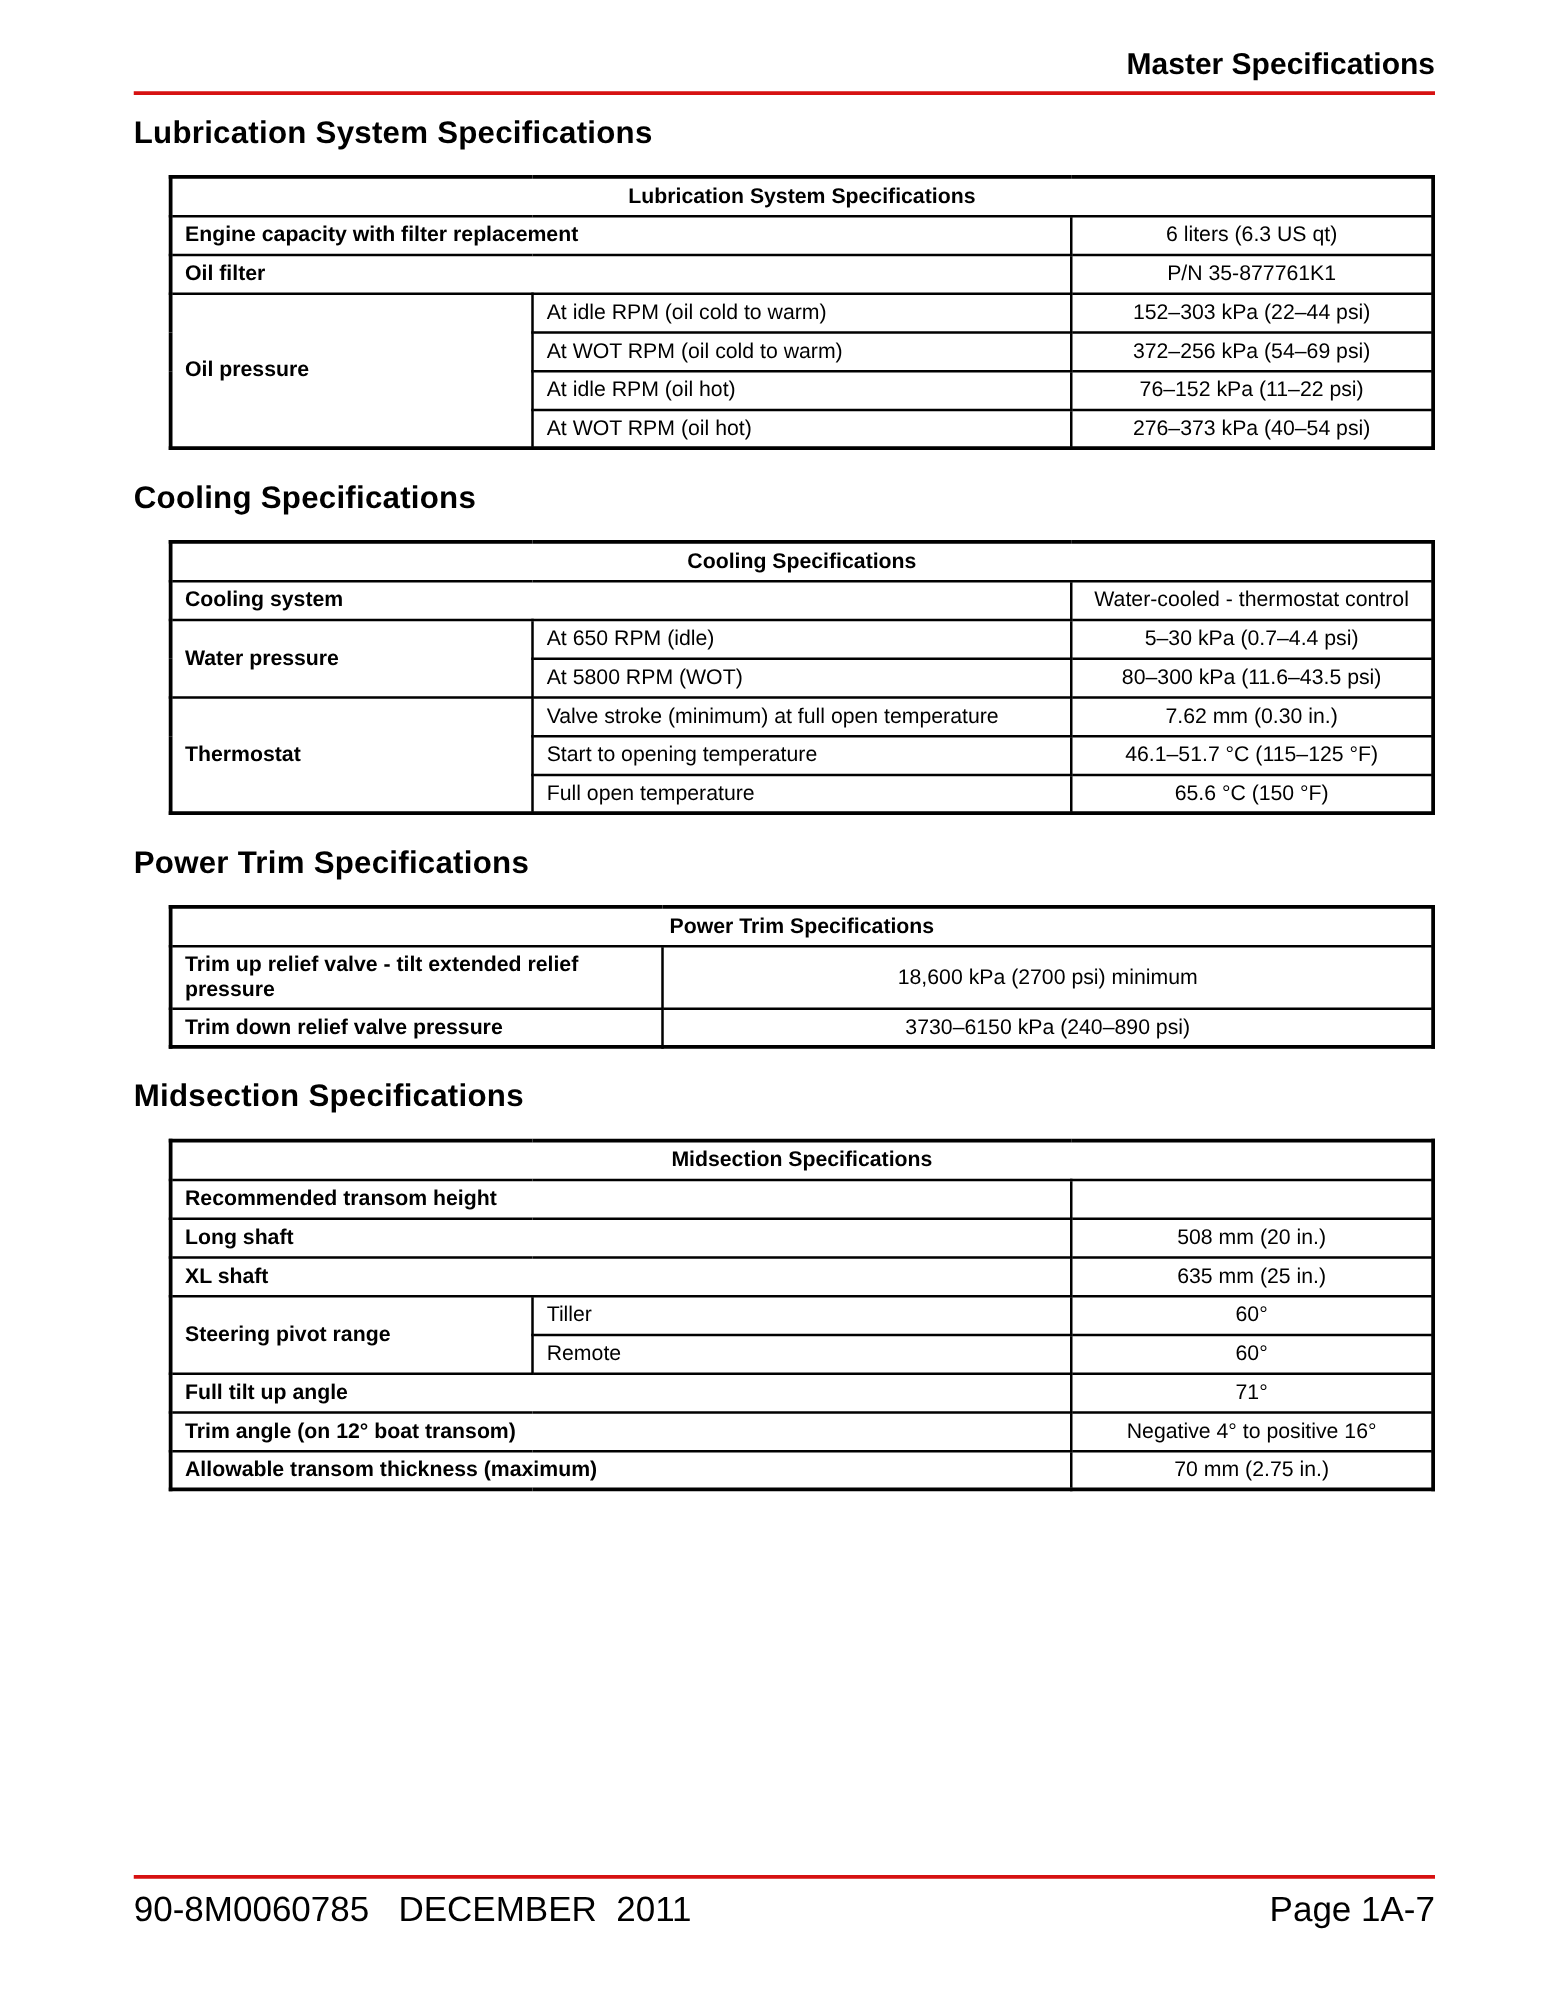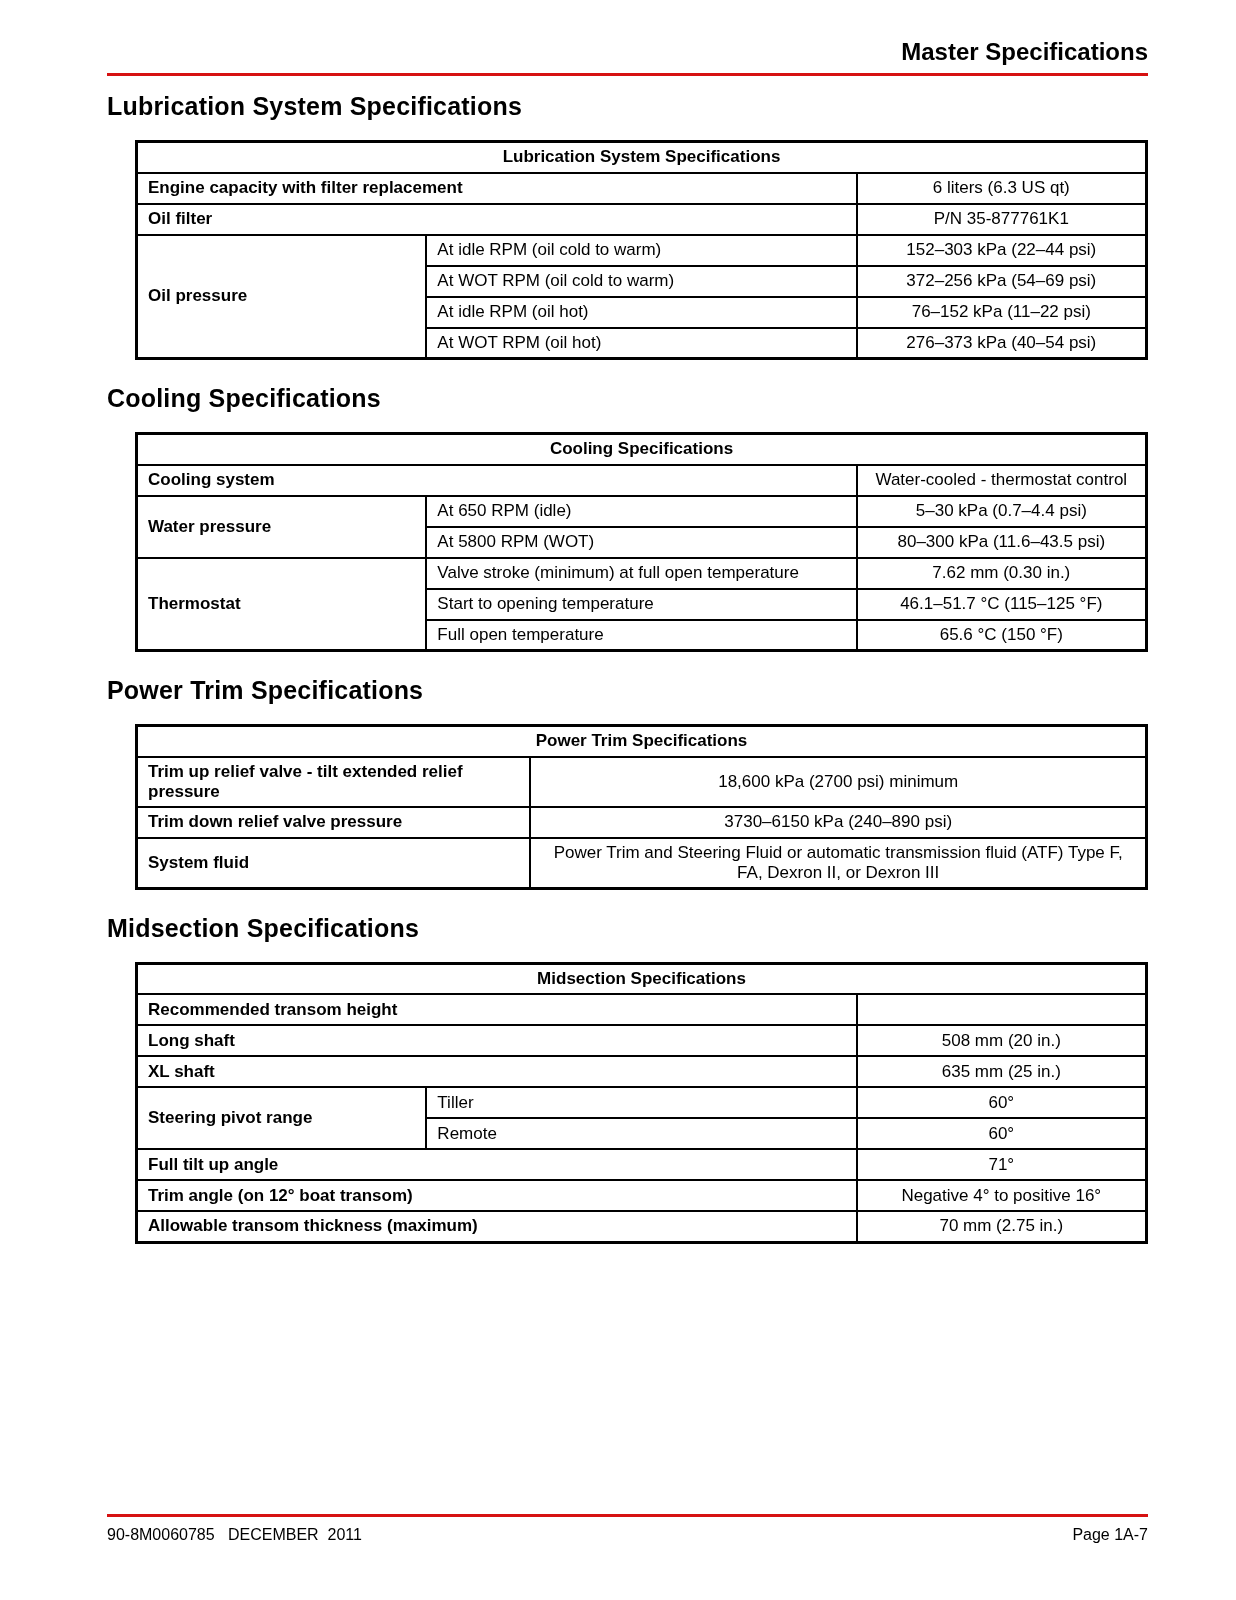--- a/index.html
+++ b/index.html
@@ -63,21 +63,21 @@
   .footer {
     position: absolute;
     left: 107px;
     right: 88px;
     bottom: 56px;
   }
   .footer .rule { margin-bottom: 9px; }
   .footer-text {
     display: flex;
     justify-content: space-between;
-    font-size: 16px;
+    font-size: 28px;
   }
   .footer-left { white-space: pre; }
 </style>
 </head>
 <body>
 
 <div class="page">
 
   <div class="header-row">Master Specifications</div>
   <div class="rule"></div>
@@ -171,24 +171,20 @@
       <tr>
         <td colspan="2" class="tbl-title">Power Trim Specifications</td>
       </tr>
       <tr>
         <td class="lbl">Trim up relief valve - tilt extended relief pressure</td>
         <td class="val">18,600 kPa (2700 psi) minimum</td>
       </tr>
       <tr>
         <td class="lbl">Trim down relief valve pressure</td>
         <td class="val">3730–6150 kPa (240–890 psi)</td>
-      </tr>
-      <tr>
-        <td class="lbl">System fluid</td>
-        <td class="val">Power Trim and Steering Fluid or automatic transmission fluid (ATF) Type F, FA, Dexron II, or Dexron III</td>
       </tr>
     </tbody>
   </table>
 
   <h1 class="section-heading">Midsection Specifications</h1>
   <table class="spec cols3">
     <colgroup>
         <col class="c1">
         <col class="c2">
         <col class="c3">

